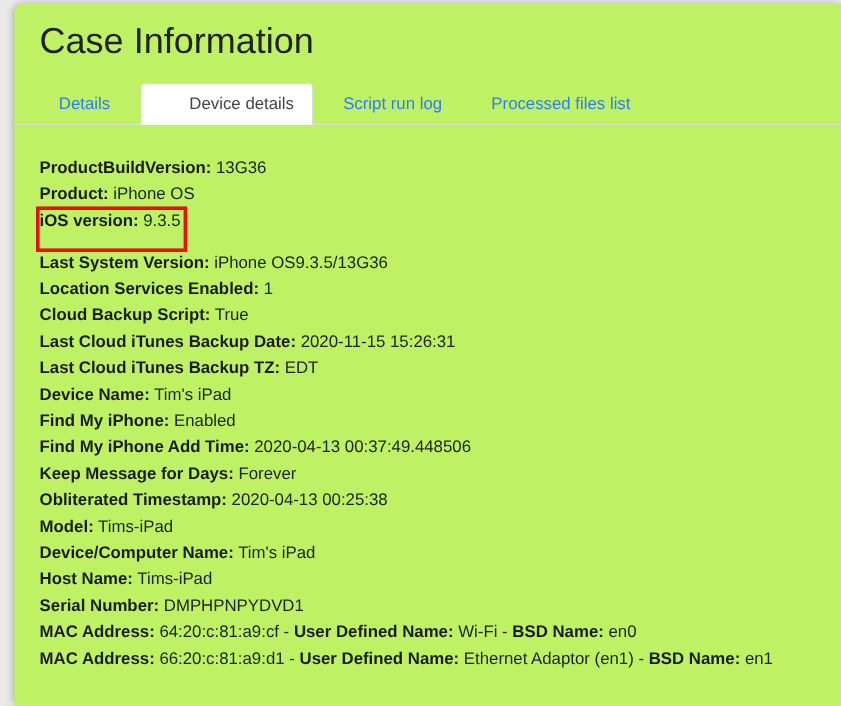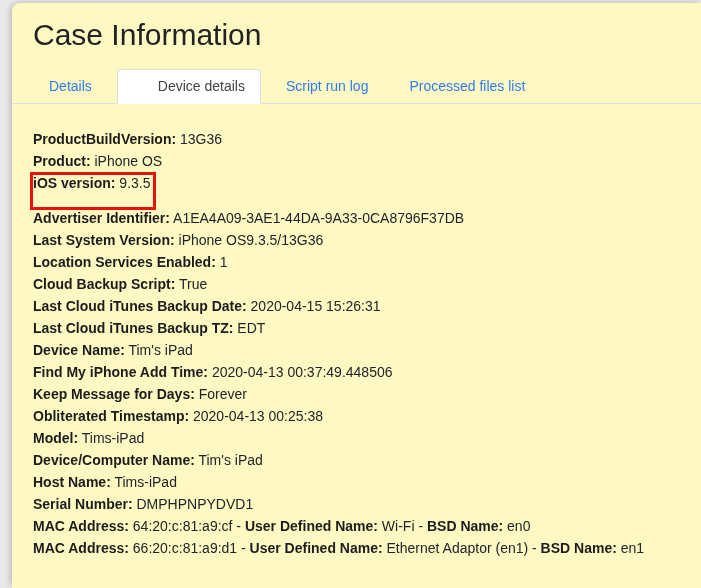--- a/index.html
+++ b/index.html
@@ -10,21 +10,21 @@
     background: #e9e9e9;
     font-family: "Liberation Sans", sans-serif;
     overflow: hidden;
   }
   .content-panel {
     position: absolute;
     left: 12px;
     top: 3px;
     width: 689px;
     height: 585px;
-    background: #fef9c3;
+    background: #bef264;
     border-top-left-radius: 8px;
     box-shadow: -4px 0 6px -2px rgba(0,0,0,0.18), 0 -4px 6px -2px rgba(0,0,0,0.10);
     overflow: hidden;
   }
   .page-title {
     margin: 14px 0 0 21px;
     font-size: 30px;
     font-weight: 400;
     color: #222222;
     line-height: 36px;
@@ -88,27 +88,27 @@
   <div class="tabbar" id="tabbar">
       <div class="tab">Details</div>
       <div class="tab active">Device details</div>
       <div class="tab">Script run log</div>
       <div class="tab">Processed files list</div>
     </div>
   <div class="fields" id="device-fields">
       <div class="field-row"><b>ProductBuildVersion:</b><span> 13G36</span></div>
       <div class="field-row"><b>Product:</b><span> iPhone OS</span></div>
       <div class="field-row"><span class="redbox"><b>iOS version:</b><span> 9.3.5</span></span></div>
-      <div class="field-row"><b>Advertiser Identifier:</b><span> A1EA4A09-3AE1-44DA-9A33-0CA8796F37DB</span></div>
       <div class="field-row"><b>Last System Version:</b><span> iPhone OS9.3.5/13G36</span></div>
       <div class="field-row"><b>Location Services Enabled:</b><span> 1</span></div>
       <div class="field-row"><b>Cloud Backup Script:</b><span> True</span></div>
-      <div class="field-row"><b>Last Cloud iTunes Backup Date:</b><span> 2020-04-15 15:26:31</span></div>
+      <div class="field-row"><b>Last Cloud iTunes Backup Date:</b><span> 2020-11-15 15:26:31</span></div>
       <div class="field-row"><b>Last Cloud iTunes Backup TZ:</b><span> EDT</span></div>
       <div class="field-row"><b>Device Name:</b><span> Tim's iPad</span></div>
+      <div class="field-row"><b>Find My iPhone:</b><span> Enabled</span></div>
       <div class="field-row"><b>Find My iPhone Add Time:</b><span> 2020-04-13 00:37:49.448506</span></div>
       <div class="field-row"><b>Keep Message for Days:</b><span> Forever</span></div>
       <div class="field-row"><b>Obliterated Timestamp:</b><span> 2020-04-13 00:25:38</span></div>
       <div class="field-row"><b>Model:</b><span> Tims-iPad</span></div>
       <div class="field-row"><b>Device/Computer Name:</b><span> Tim's iPad</span></div>
       <div class="field-row"><b>Host Name:</b><span> Tims-iPad</span></div>
       <div class="field-row"><b>Serial Number:</b><span> DMPHPNPYDVD1</span></div>
       <div class="field-row"><b>MAC Address:</b><span> 64:20:c:81:a9:cf - </span><b>User Defined Name:</b><span> Wi-Fi - </span><b>BSD Name:</b><span> en0</span></div>
       <div class="field-row"><b>MAC Address:</b><span> 66:20:c:81:a9:d1 - </span><b>User Defined Name:</b><span> Ethernet Adaptor (en1) - </span><b>BSD Name:</b><span> en1</span></div>
     </div>

